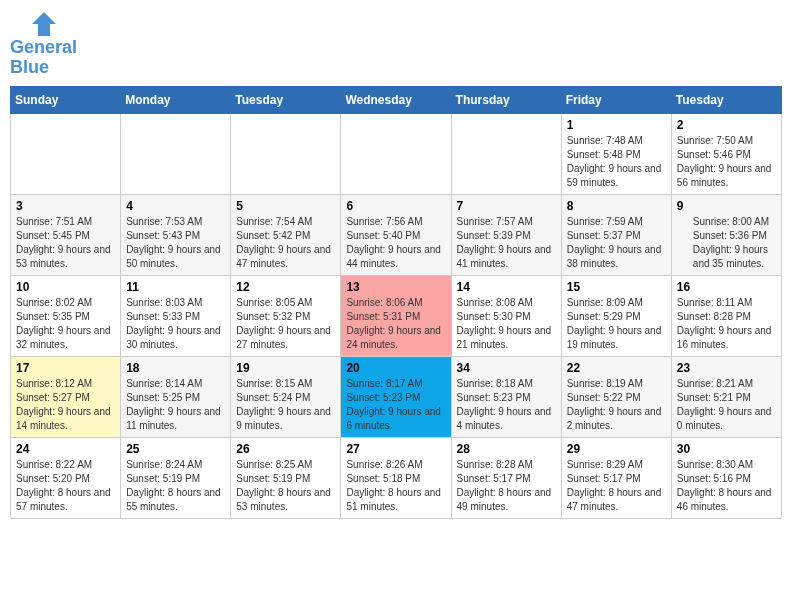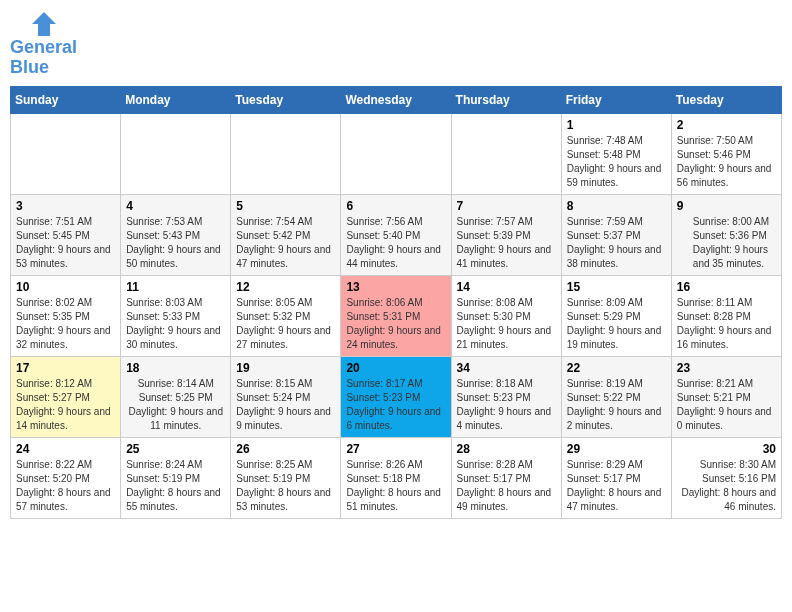--- a/index.html
+++ b/index.html
@@ -229,21 +229,21 @@
       </tr>
       <tr>
         <td style="background: #fef9c3;">
           <div class="day-number">17</div>
           <div class="day-info" style="white-space: pre-line;">Sunrise: 8:12 AM
 Sunset: 5:27 PM
 Daylight: 9 hours and 14 minutes.</div>
         </td>
         <td style="background: rgb(245, 245, 245);">
           <div class="day-number">18</div>
-          <div class="day-info" style="white-space: pre-line; text-align: center;">Sunrise: 8:14 AM
+          <div class="day-info" style="white-space: pre-line;">Sunrise: 8:14 AM
 Sunset: 5:25 PM
 Daylight: 9 hours and 11 minutes.</div>
         </td>
         <td style="background: rgb(245, 245, 245);">
           <div class="day-number">19</div>
           <div class="day-info" style="white-space: pre-line;">Sunrise: 8:15 AM
 Sunset: 5:24 PM
 Daylight: 9 hours and 9 minutes.</div>
         </td>
         <td style="background: #0ea5e9;">
@@ -301,21 +301,21 @@
           <div class="day-info" style="white-space: pre-line;">Sunrise: 8:28 AM
 Sunset: 5:17 PM
 Daylight: 8 hours and 49 minutes.</div>
         </td>
         <td style="background: rgb(255, 255, 255);">
           <div class="day-number">29</div>
           <div class="day-info" style="white-space: pre-line;">Sunrise: 8:29 AM
 Sunset: 5:17 PM
 Daylight: 8 hours and 47 minutes.</div>
         </td>
-        <td style="background: rgb(255, 255, 255); text-align: right;">
+        <td style="background: rgb(255, 255, 255);">
           <div class="day-number">30</div>
           <div class="day-info" style="white-space: pre-line;">Sunrise: 8:30 AM
 Sunset: 5:16 PM
 Daylight: 8 hours and 46 minutes.</div>
         </td>
       </tr>
     </tbody>
 </table>
 
 </body></html>

